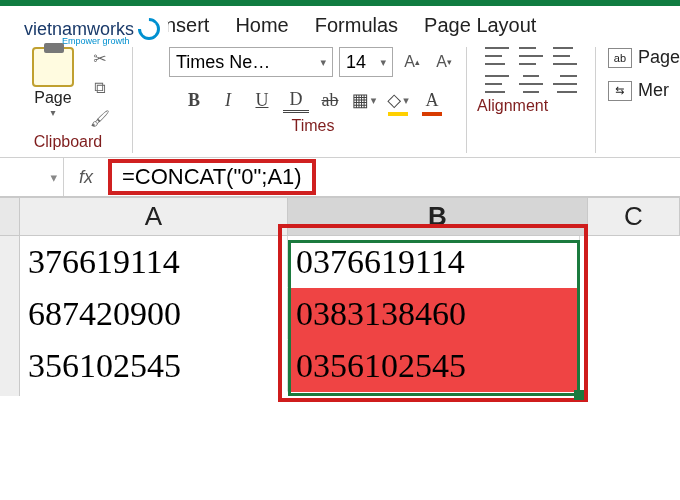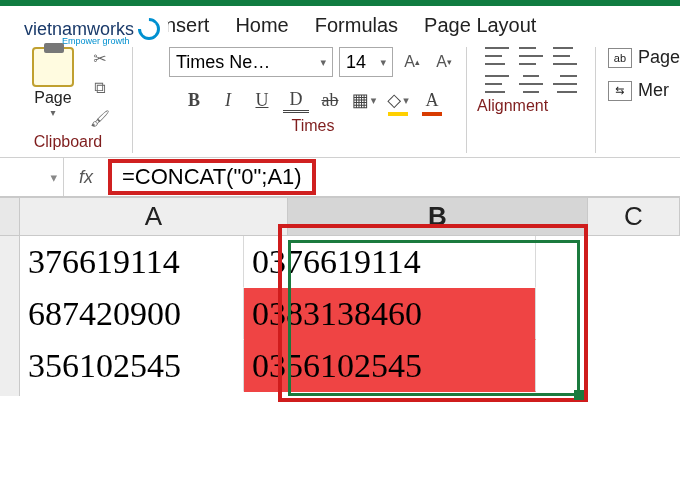--- a/index.html
+++ b/index.html
@@ -190,21 +190,21 @@
   .cell {
     font-family: "Times New Roman", serif;
     font-size: 34px;
     color: #000;
     height: 52px;
     display: flex; align-items: center;
     padding: 0 8px;
     border-right: 1px solid #d9d9d9;
     border-bottom: 1px solid transparent;
   }
-  .colAcell { width: 224px; }
+  .colAcell { width: 268px; }
   .colBcell { width: 292px; }
   .sel-box {
     position: absolute;
     border: 4px solid #cf1c1c;
     pointer-events: none;
   }
   .inner-green {
     position: absolute;
     border: 3px solid #1b7a3e;
     pointer-events: none;

